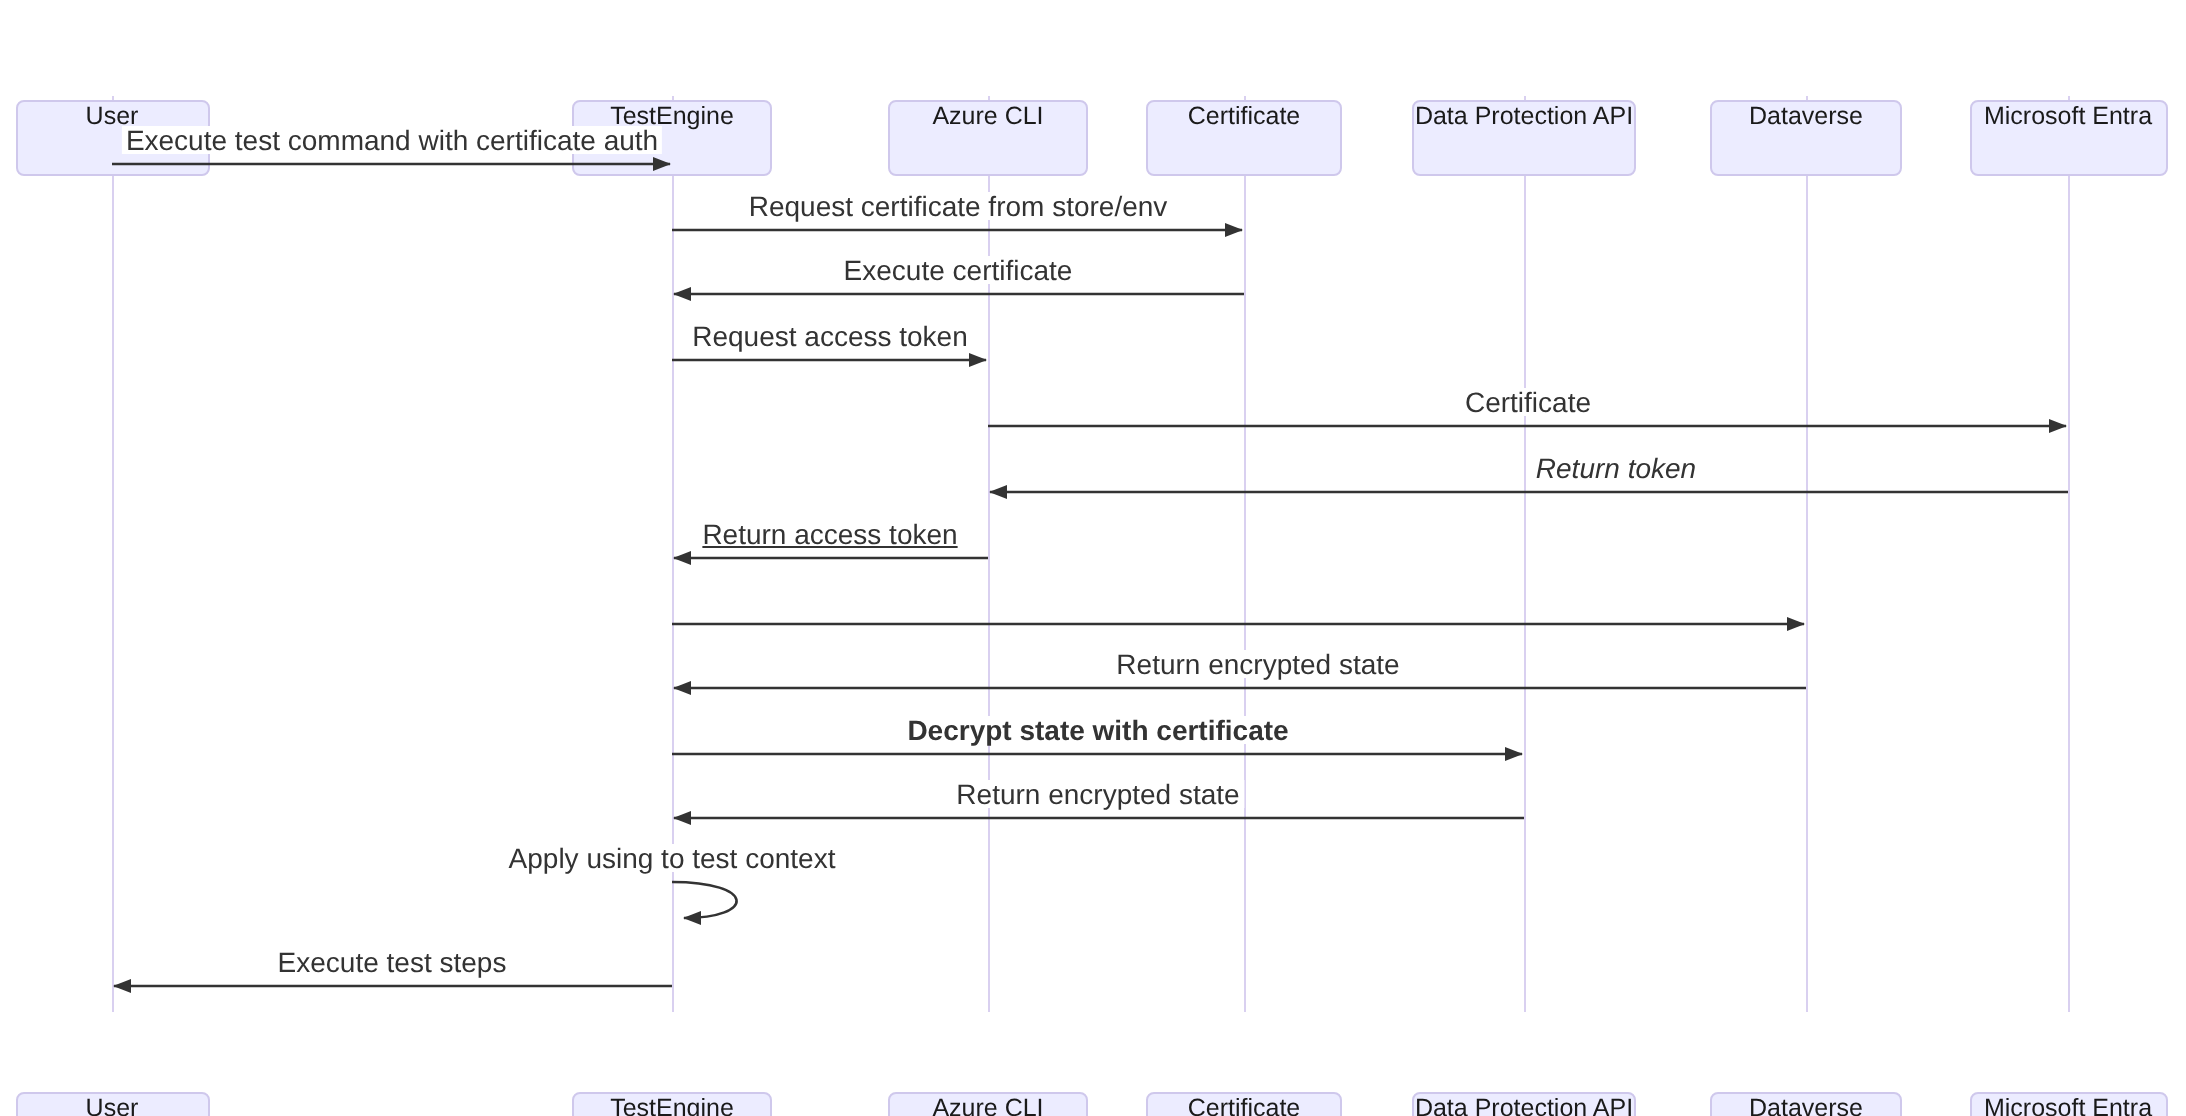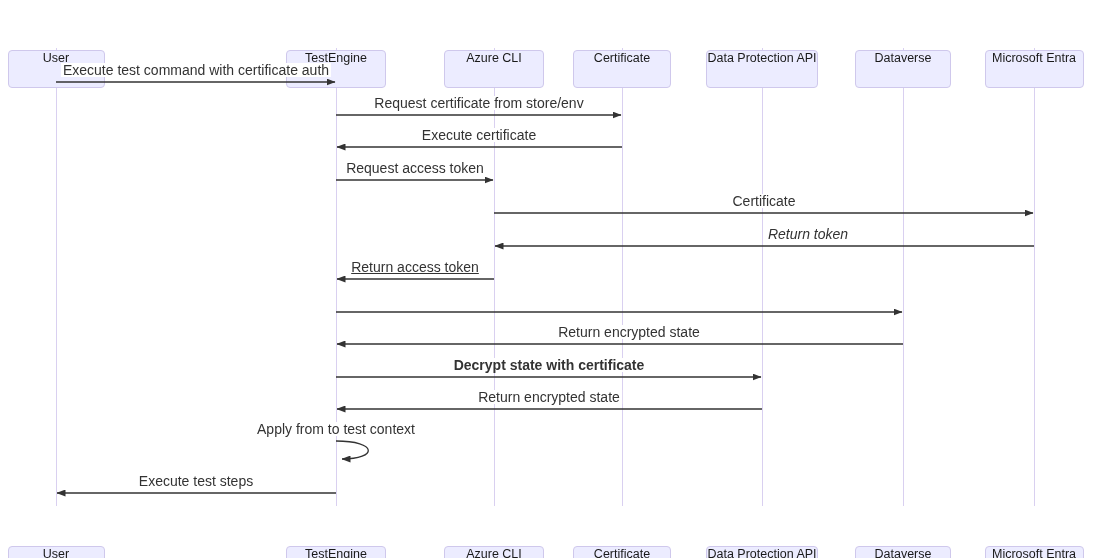--- a/index.html
+++ b/index.html
@@ -113,15 +113,15 @@
     <div class="msg-label" style="left: 196px; top: 63px;">Execute test command with certificate auth</div>
     <div class="msg-label" style="left: 479px; top: 96px;">Request certificate from store/env</div>
     <div class="msg-label" style="left: 479px; top: 128px;">Execute certificate</div>
     <div class="msg-label" style="left: 415px; top: 161px;">Request access token</div>
     <div class="msg-label" style="left: 764px; top: 194px;">Certificate</div>
     <div class="msg-label" style="left: 808px; top: 227px; font-style: italic;">Return token</div>
     <div class="msg-label" style="left: 415px; top: 260px; text-decoration: underline;">Return access token</div>
     <div class="msg-label" style="left: 629px; top: 325px;">Return encrypted state</div>
     <div class="msg-label" style="left: 549px; top: 358px; font-weight: bold;">Decrypt state with certificate</div>
     <div class="msg-label" style="left: 549px; top: 390px;">Return encrypted state</div>
-    <div class="msg-label" style="left: 336px; top: 422px;">Apply from to test context</div>
+    <div class="msg-label" style="left: 336px; top: 422px;">Apply using to test context</div>
     <div class="msg-label" style="left: 196px; top: 474px;">Execute test steps</div>
   </div>
 
 </body></html>

